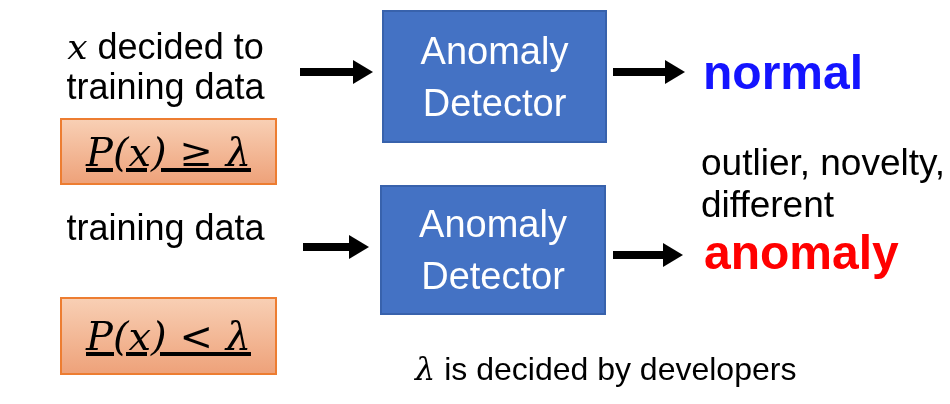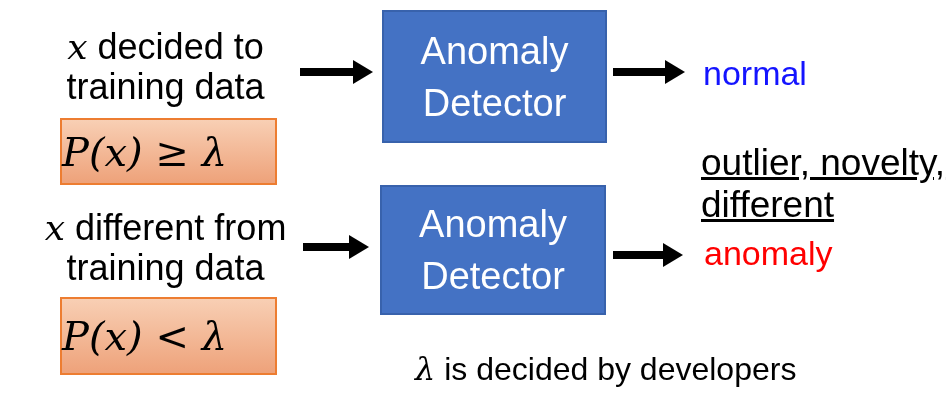--- a/index.html
+++ b/index.html
@@ -33,21 +33,22 @@
     font-style: italic;
   }
   
   .formula-box {
     position: absolute;
     box-sizing: border-box;
     border: 2px solid var(--formula-border, #ED7D31);
     background: linear-gradient(180deg, var(--formula-bg-top, #F8CFB4) 0%, var(--formula-bg-bottom, #EEA27A) 100%);
     display: flex;
     align-items: center;
-    justify-content: flex-start;
+    justify-content: center;
+    text-decoration: underline;
   }
   .formula-box-top { left: 60px; top: 118px; width: 217px; height: 67px; }
   .formula-box-bottom { left: 60px; top: 297px; width: 217px; height: 78px; }
   .formula {
     font-family: "DejaVu Serif", serif;
     font-style: italic;
     font-size: 40px;
     color: var(--text, #000000);
     white-space: nowrap;
   }
@@ -84,34 +85,34 @@
     border-top: 12px solid transparent;
     border-bottom: 12px solid transparent;
   }
   .arrow-1 { left: 300px; top: 60px; width: 73px; }
   .arrow-2 { left: 613px; top: 60px; width: 72px; }
   .arrow-3 { left: 303px; top: 235px; width: 66px; }
   .arrow-4 { left: 613px; top: 243px; width: 70px; }
   
   .result {
     position: absolute;
-    font-size: 34px;
+    font-size: 48px;
     line-height: 42px;
     white-space: nowrap;
+    font-weight: bold;
   }
   .result-normal { left: 703px; top: 52px; color: var(--normal-text, #0000FF); }
   .result-anomaly { left: 704px; top: 232px; color: var(--anomaly-text, #FF0000); }
   .synonyms {
     position: absolute;
     left: 701px; top: 142px;
     font-size: 37px;
     line-height: 42px;
     color: var(--text, #000000);
     white-space: nowrap;
-    text-decoration: underline;
   }
   
   .caption {
     position: absolute;
     left: 415px; top: 348px;
     font-size: 32px;
     line-height: 42px;
     color: var(--text, #000000);
     white-space: nowrap;
   }
@@ -141,21 +142,20 @@
   </div>
 
   <div class="arrow arrow-2">
     <span class="shaft"></span>
     <span class="head"></span>
   </div>
 
   <div class="result result-normal">normal</div>
 
   <div class="cond cond-bottom">
-    <div><span class="mvar">x</span><span> different from</span></div>
     <div>training data</div>
   </div>
 
   <div class="formula-box formula-box-bottom">
     <span class="formula">P(x) &lt; λ</span>
   </div>
 
   <div class="arrow arrow-3">
     <span class="shaft"></span>
     <span class="head"></span>

